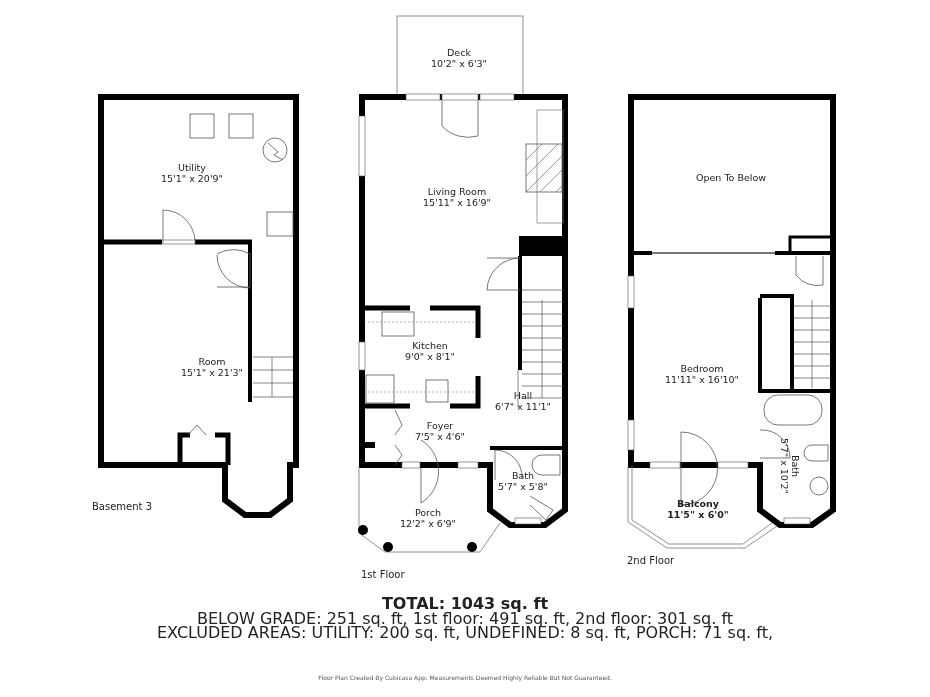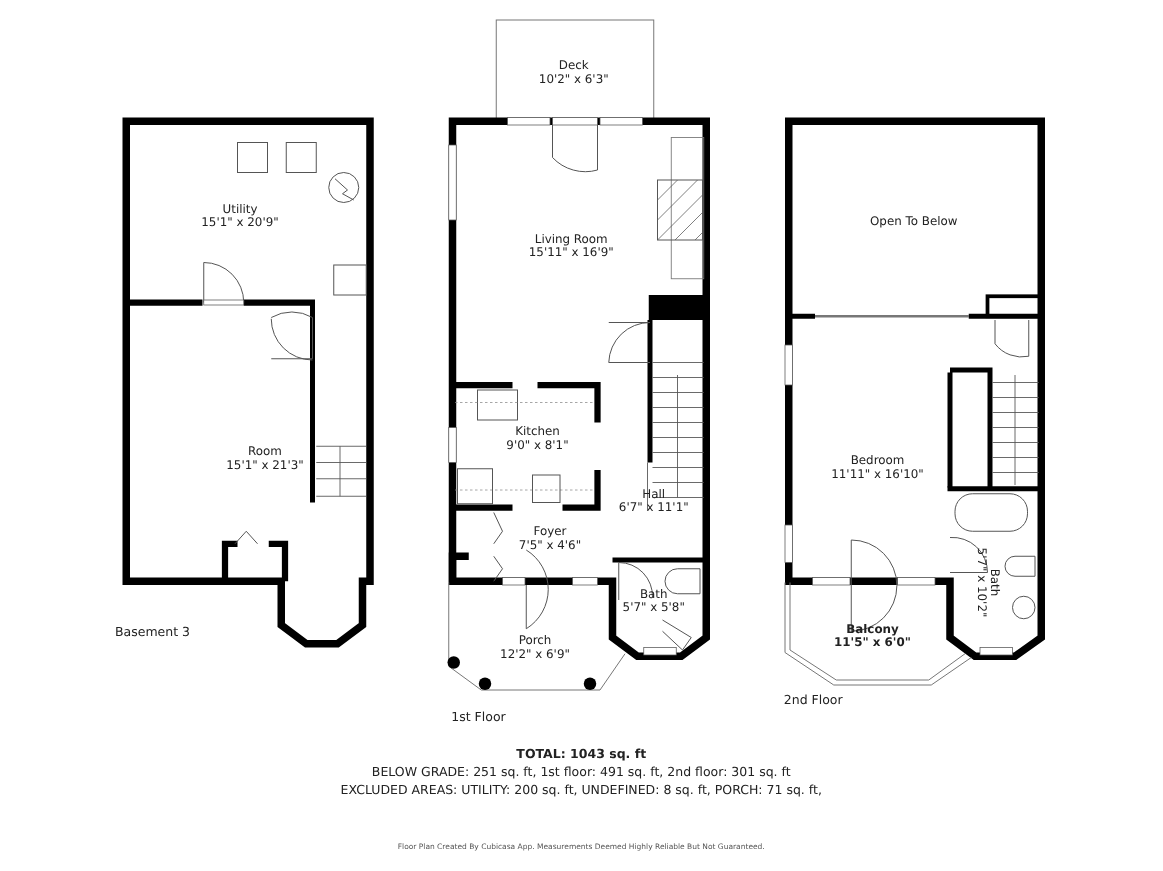--- a/index.html
+++ b/index.html
@@ -1,20 +1,20 @@
 <!DOCTYPE html>
 <html><head>
 <meta charset="utf-8">
 <style>
   html, body { margin:0; padding:0; background:#ffffff; }
   body { width:930px; height:697px; position:relative; overflow:hidden; font-family:"DejaVu Sans", sans-serif; color:#222; }
   svg.plan { position:absolute; left:0; top:0; }
   .lbl { position:absolute; font-size:9.5px; line-height:11px; text-align:center; color:#222; white-space:nowrap; transform:translateX(-50%); }
   .floor-lbl { position:absolute; font-size:10px; color:#222; white-space:nowrap; }
-  .summary { position:absolute; left:0; width:930px; top:597px; text-align:center; font-size:10px; line-height:14.5px; color:#222; }
+  .summary { position:absolute; left:0; width:930px; top:597px; text-align:center; font-size:16px; line-height:14.5px; color:#222; }
   .summary .total { font-weight:bold; }
   .footer { position:absolute; left:0; width:930px; top:674px; text-align:center; font-size:6px; color:#555; }
   .rot { transform:translateX(-50%) rotate(90deg); transform-origin:center; }
 </style>
 </head>
 <body>
 
 <svg class="plan" width="930" height="697" viewBox="0 0 930 697">
   <g fill="none">
 

